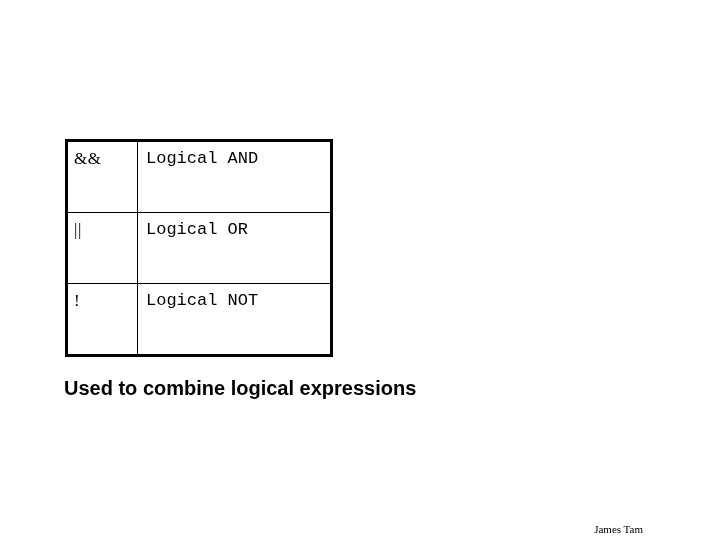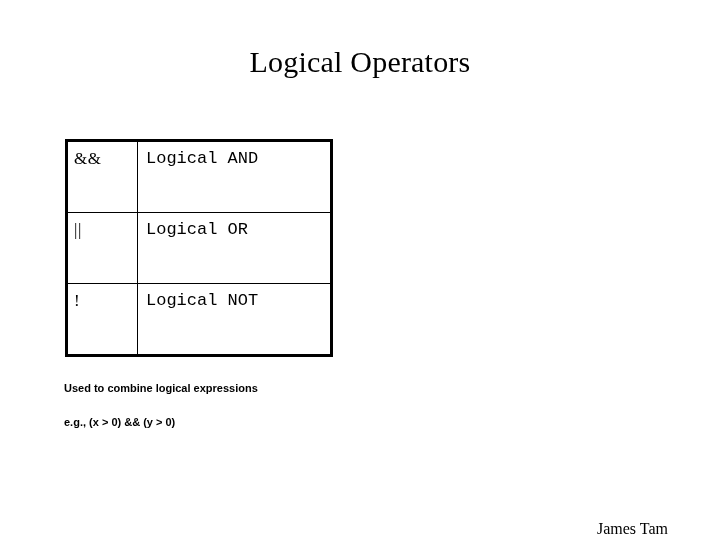--- a/index.html
+++ b/index.html
@@ -75,47 +75,46 @@
 
   .sym {
     letter-spacing: 0.5px;
   }
 
   
   .body-line {
     position: absolute;
     left: 64px;
     font-family: "Liberation Sans", sans-serif;
-    font-size: 11px;
+    font-size: 20px;
     font-weight: bold;
     line-height: 18px;
     color: #000000;
     white-space: nowrap;
   }
   #body-line-1 { top: 379px; }
   #body-line-2 { top: 413px; }
 
   
   #footer-credit {
     position: absolute;
-    right: 52px;
+    right: 77px;
     top: 522px;
     font-family: "Liberation Serif", serif;
-    font-size: 16px;
+    font-size: 11px;
     line-height: 14px;
     color: #000000;
     white-space: nowrap;
   }
 </style>
 </head>
 <body>
 
 <div id="slide">
 
-  <div id="slide-title">Logical Operators</div>
 
   <table id="operator-table">
     <tbody>
       <tr>
         <td class="col-symbol">
           <span class="sym">&amp;&amp;</span>
         </td>
         <td class="col-meaning">
           <span>Logical AND</span>
         </td>
@@ -134,17 +133,16 @@
         </td>
         <td class="col-meaning">
           <span>Logical NOT</span>
         </td>
       </tr>
     </tbody>
   </table>
 
   <div class="body-line" id="body-line-1">Used to combine logical expressions</div>
 
-  <div class="body-line" id="body-line-2">e.g., (x &gt; 0) &amp;&amp; (y &gt; 0)</div>
 
   <div id="footer-credit">James Tam</div>
 
 </div>
 
 </body></html>

